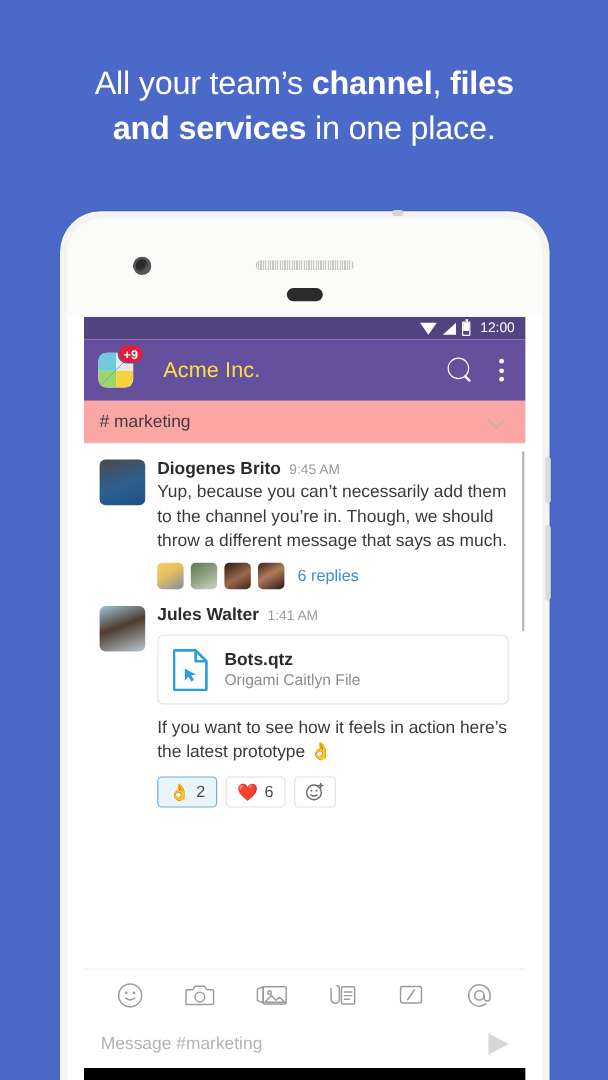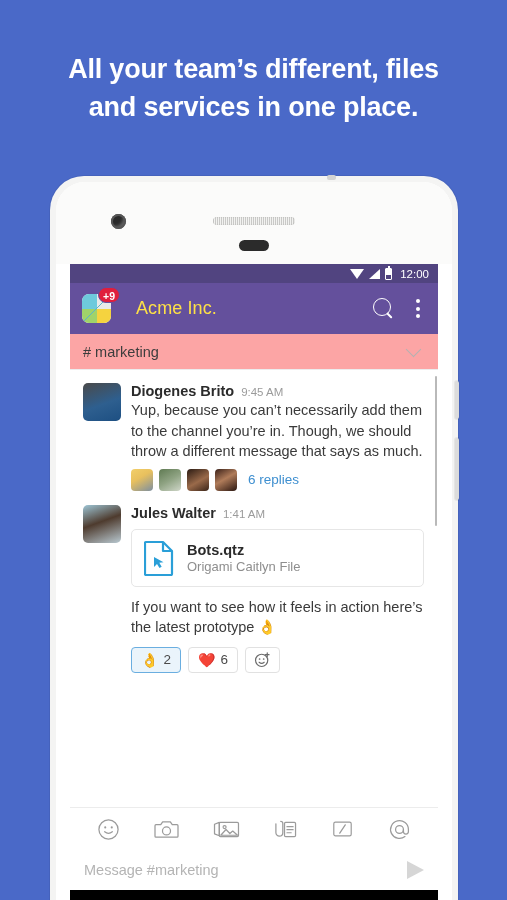--- a/index.html
+++ b/index.html
@@ -11,21 +11,21 @@
   body { background: #4a69c8; position: relative; }
 
   
   .headline {
     position: absolute; top: 50px; left: 0; width: 507px;
     text-align: center; color: #ffffff;
     font-size: 27px; line-height: 38px; letter-spacing: -0.2px;
     padding: 0 28px;
   }
   .headline b { font-weight: 700; }
-  .headline .light { font-weight: 700; }
+  .headline .light { font-weight: 400; }
 
   
   .phone {
     position: absolute; left: 50px; top: 176px;
     width: 408px; height: 740px;
     background: #f4f4f3;
     border-radius: 34px 34px 0 0;
     box-shadow: 0 0 0 1px rgba(0,0,0,0.06);
   }
   .phone-inner {
@@ -243,21 +243,21 @@
   .btn-top {
     position: absolute; top: -1px; right: 122px; width: 9px; height: 5px;
     background: #d3d3d3; border-radius: 2px;
   }
 </style>
 </head>
 <body>
 
 <div class="headline">
   <span>
-    <span class="light">All your team’s </span><b>different</b><span class="light">, </span><b>files</b>
+    <span class="light">All your team’s </span><b>channel</b><span class="light">, </span><b>files</b>
   </span><br>
   <span>
     <b>and services</b><span class="light"> in one place.</span>
   </span>
 </div>
 
 <div class="phone">
   <div class="btn-top"></div>
   <div class="btn-side btn-power"></div>
   <div class="btn-side btn-vol"></div>

